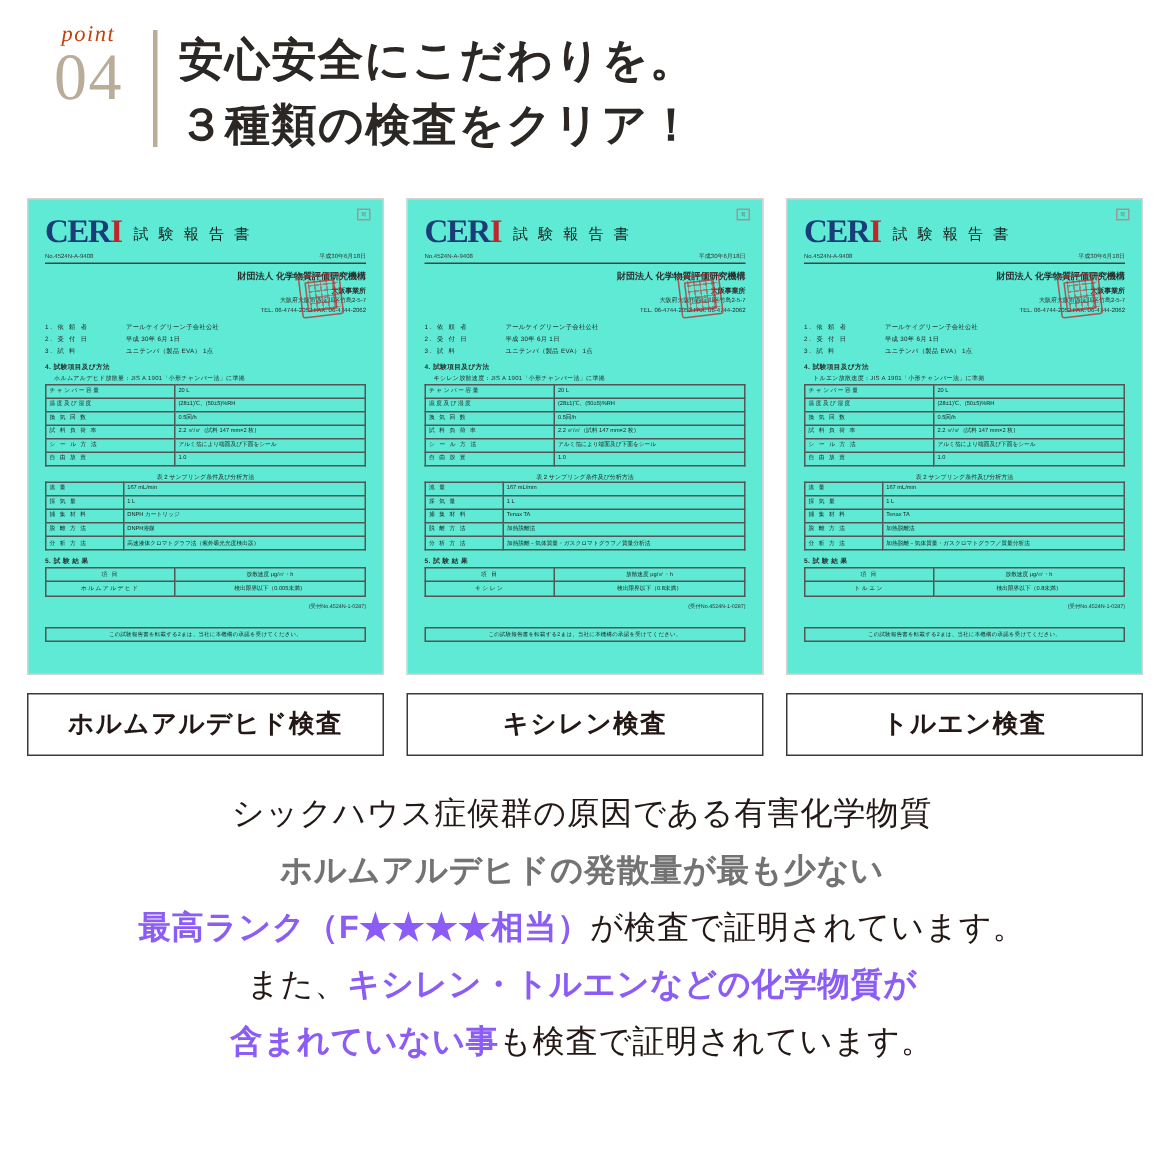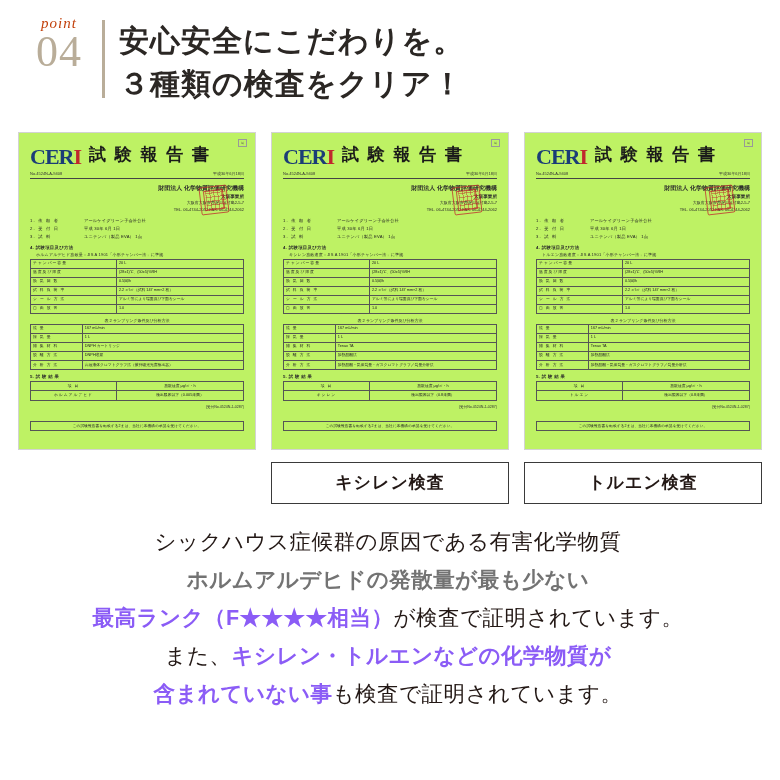--- a/index.html
+++ b/index.html
@@ -78,21 +78,21 @@
     padding: 22px 18px 0 18px;
     box-sizing: border-box;
   }
   .cert {
     width: 238px;
   }
   .cert-doc {
     position: relative;
     width: 238px;
     height: 318px;
-    background: #bef264;
+    background: #5eead4;
     border: 1px solid #d3d3d3;
     box-sizing: border-box;
     padding: 10px 11px 8px 11px;
     overflow: hidden;
     font-size: 3.1px;
     color: #2a2a2a;
   }
   .doc-corner {
     position: absolute;
     top: 6px;
@@ -114,22 +114,22 @@
     font-weight: 700;
     letter-spacing: -1px;
     color: #1b3d77;
     line-height: 1;
     position: relative;
   }
   .ceri .dot {
     color: #c0272d;
   }
   .doc-title {
-    font-size: 17px;
-    font-weight: 700;
+    font-size: 10px;
+    font-weight: 400;
     letter-spacing: 2px;
     color: #1a1a1a;
     padding-bottom: 2px;
   }
   .doc-sub {
     display: flex;
     justify-content: space-between;
     font-size: 4px;
     border-bottom: 0.6px solid #444;
     padding-bottom: 2px;
@@ -420,20 +420,21 @@
           <tr>
                 <td class="k">ホルムアルデヒド</td>
                 <td>検出限界以下（0.005未満）</td>
               </tr>
         </tbody>
           </table>
         <div class="doc-foot-note">(受付No.4524N-1-0287)</div>
         <div class="doc-spacer"></div>
         <div class="doc-bottom-box">この試験報告書を転載する2まは、当社に本機構の承認を受けてください。</div>
       </div>
+      <div class="cert-caption">ホルムアルデヒド検査</div>
     </div>
 
     <div class="cert">
       <div class="cert-doc">
         <div class="doc-corner">写</div>
         <div class="doc-top">
           <div class="ceri">CER<span class="dot">I</span></div>
           <div class="doc-title">試 験 報 告 書</div>
         </div>
         <div class="doc-sub">

